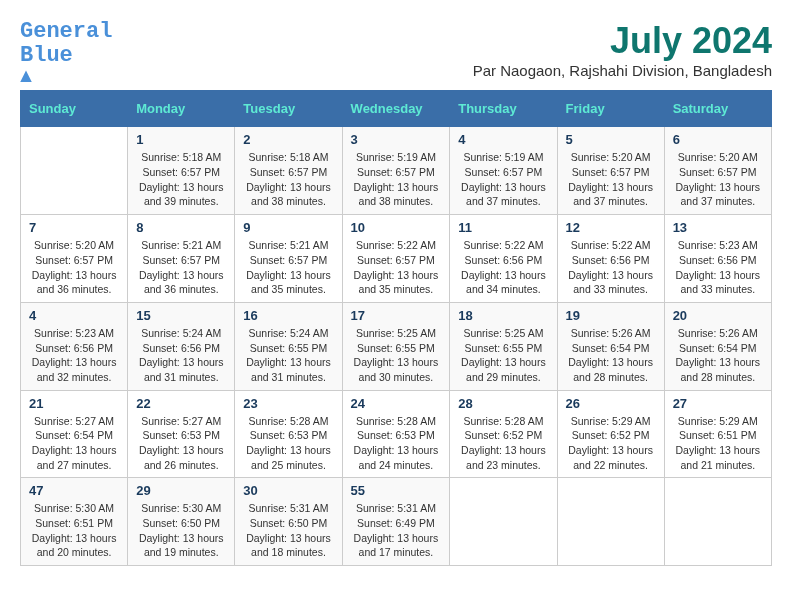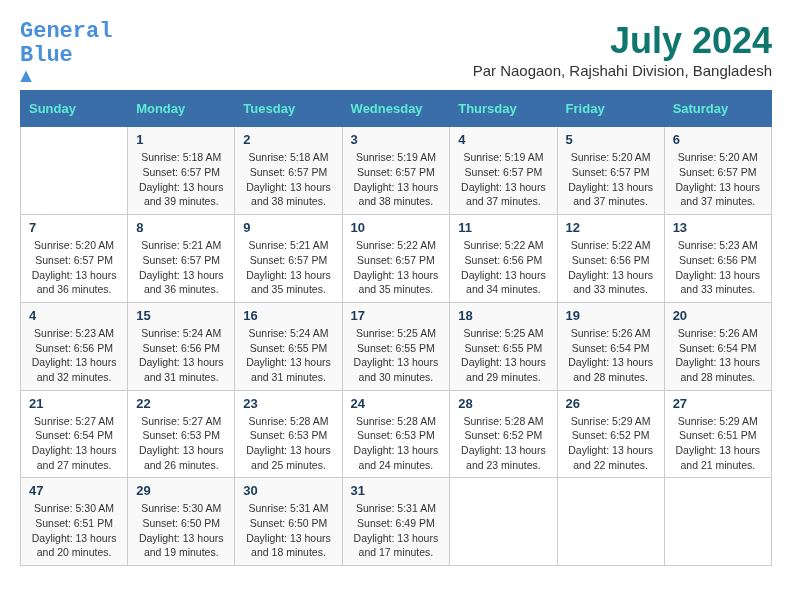--- a/index.html
+++ b/index.html
@@ -332,21 +332,21 @@
 and 19 minutes.</div>
         </td>
         <td>
           <span class="day-number">30</span>
           <div class="day-info" style="white-space: pre-line;">Sunrise: 5:31 AM
 Sunset: 6:50 PM
 Daylight: 13 hours
 and 18 minutes.</div>
         </td>
         <td>
-          <span class="day-number">31</span>
+          <span class="day-number">55</span>
           <div class="day-info" style="white-space: pre-line;">Sunrise: 5:31 AM
 Sunset: 6:49 PM
 Daylight: 13 hours
 and 17 minutes.</div>
         </td>
         <td class="empty-cell"></td>
         <td class="empty-cell"></td>
         <td class="empty-cell"></td>
       </tr>
     </tbody>

